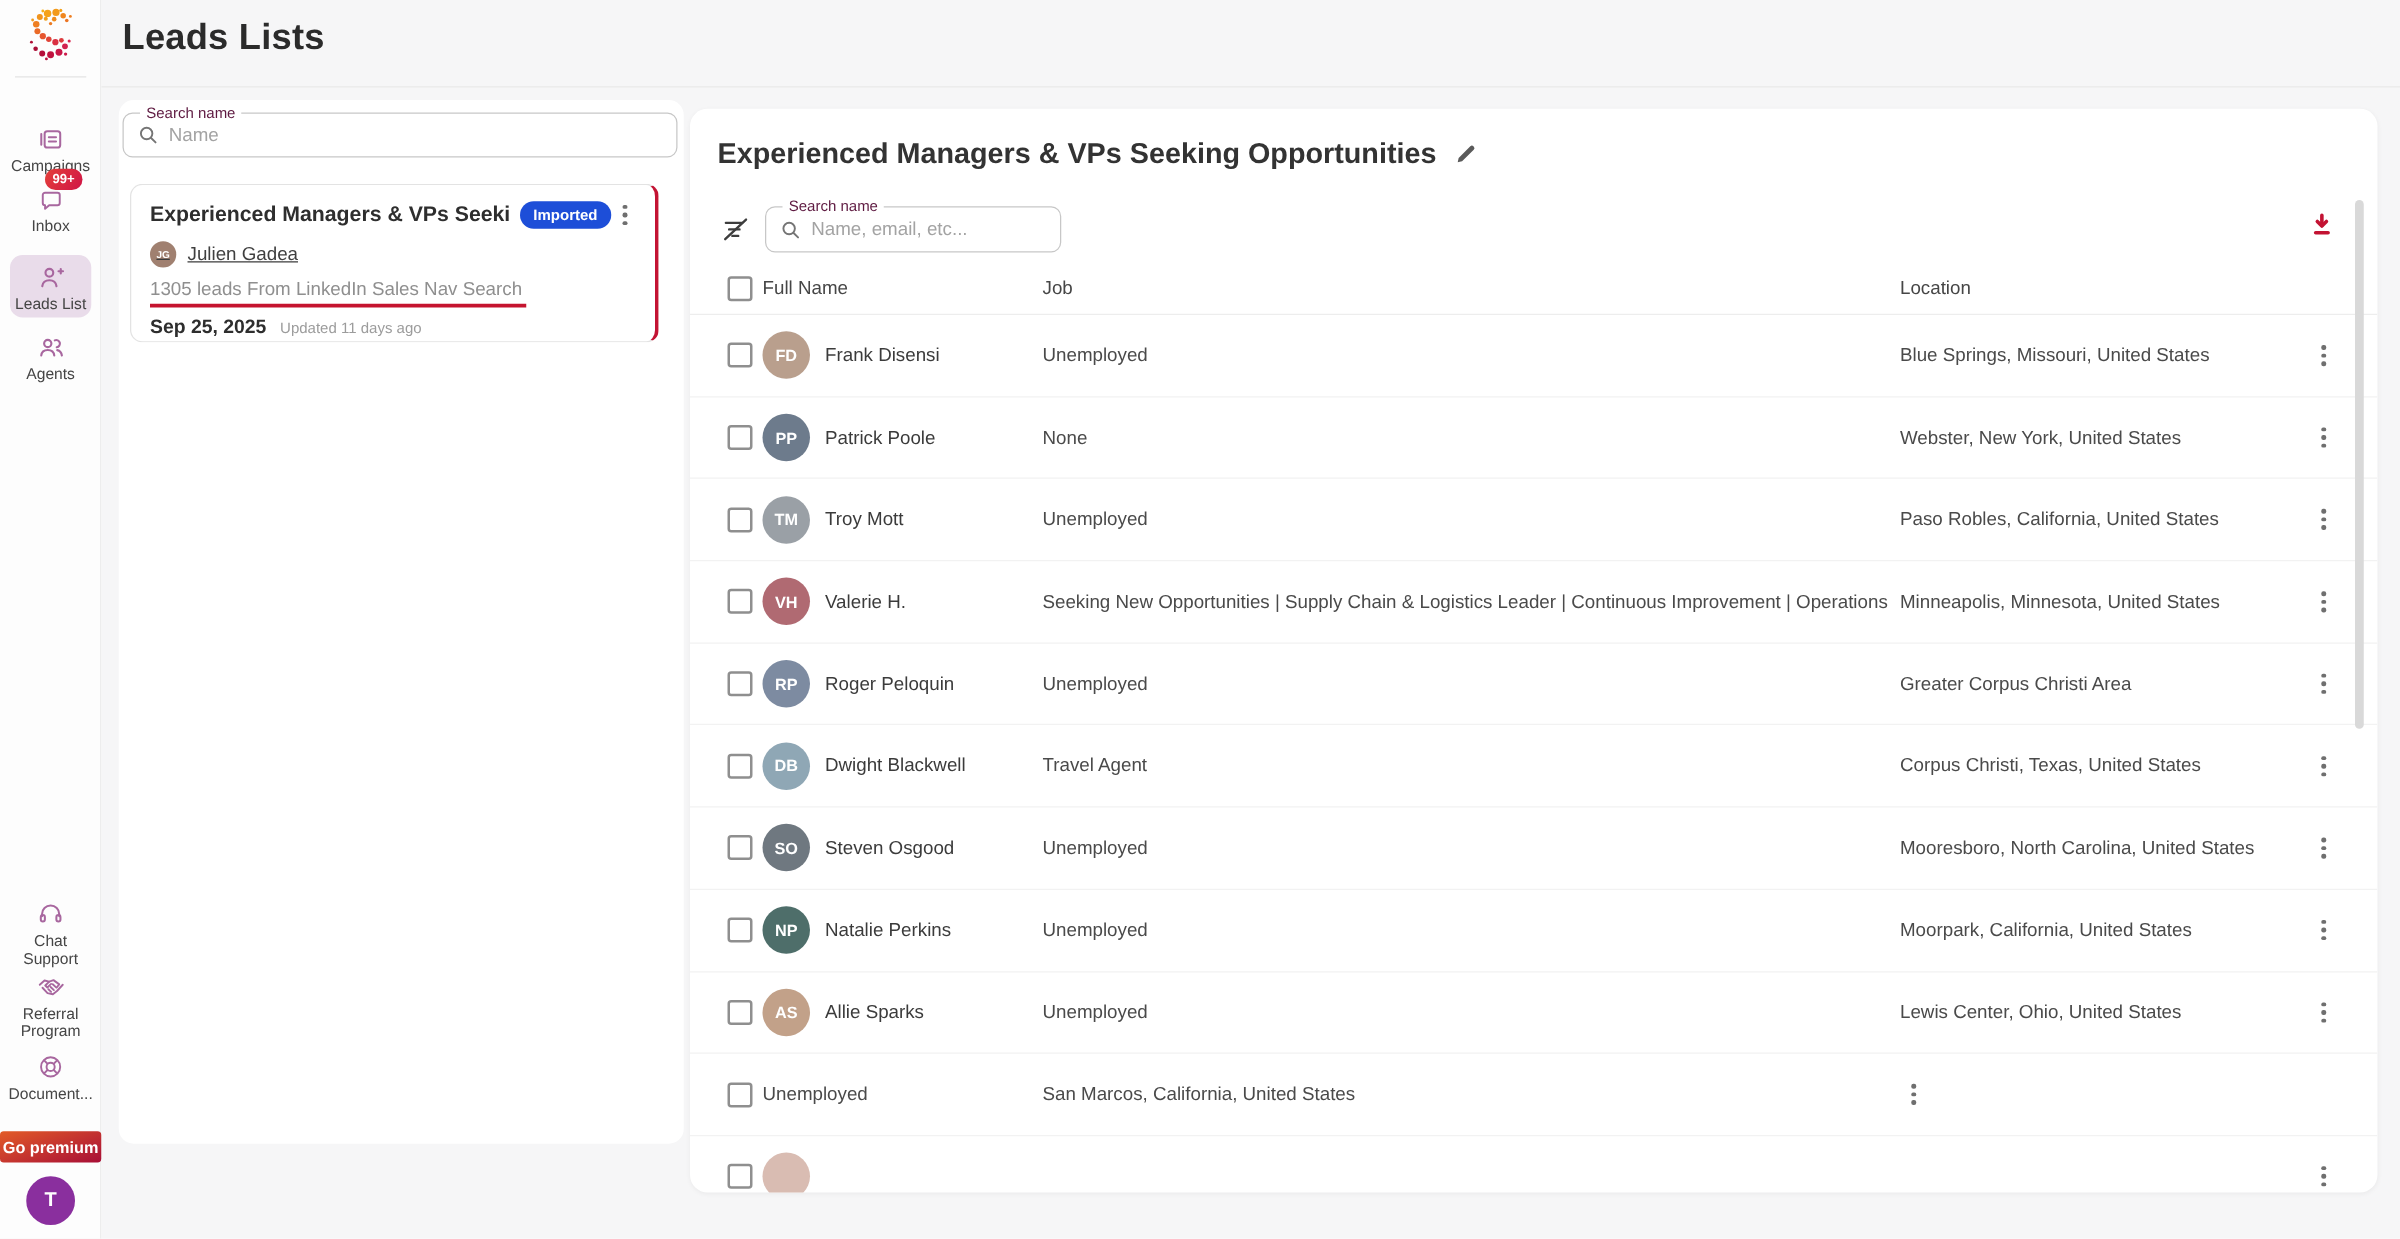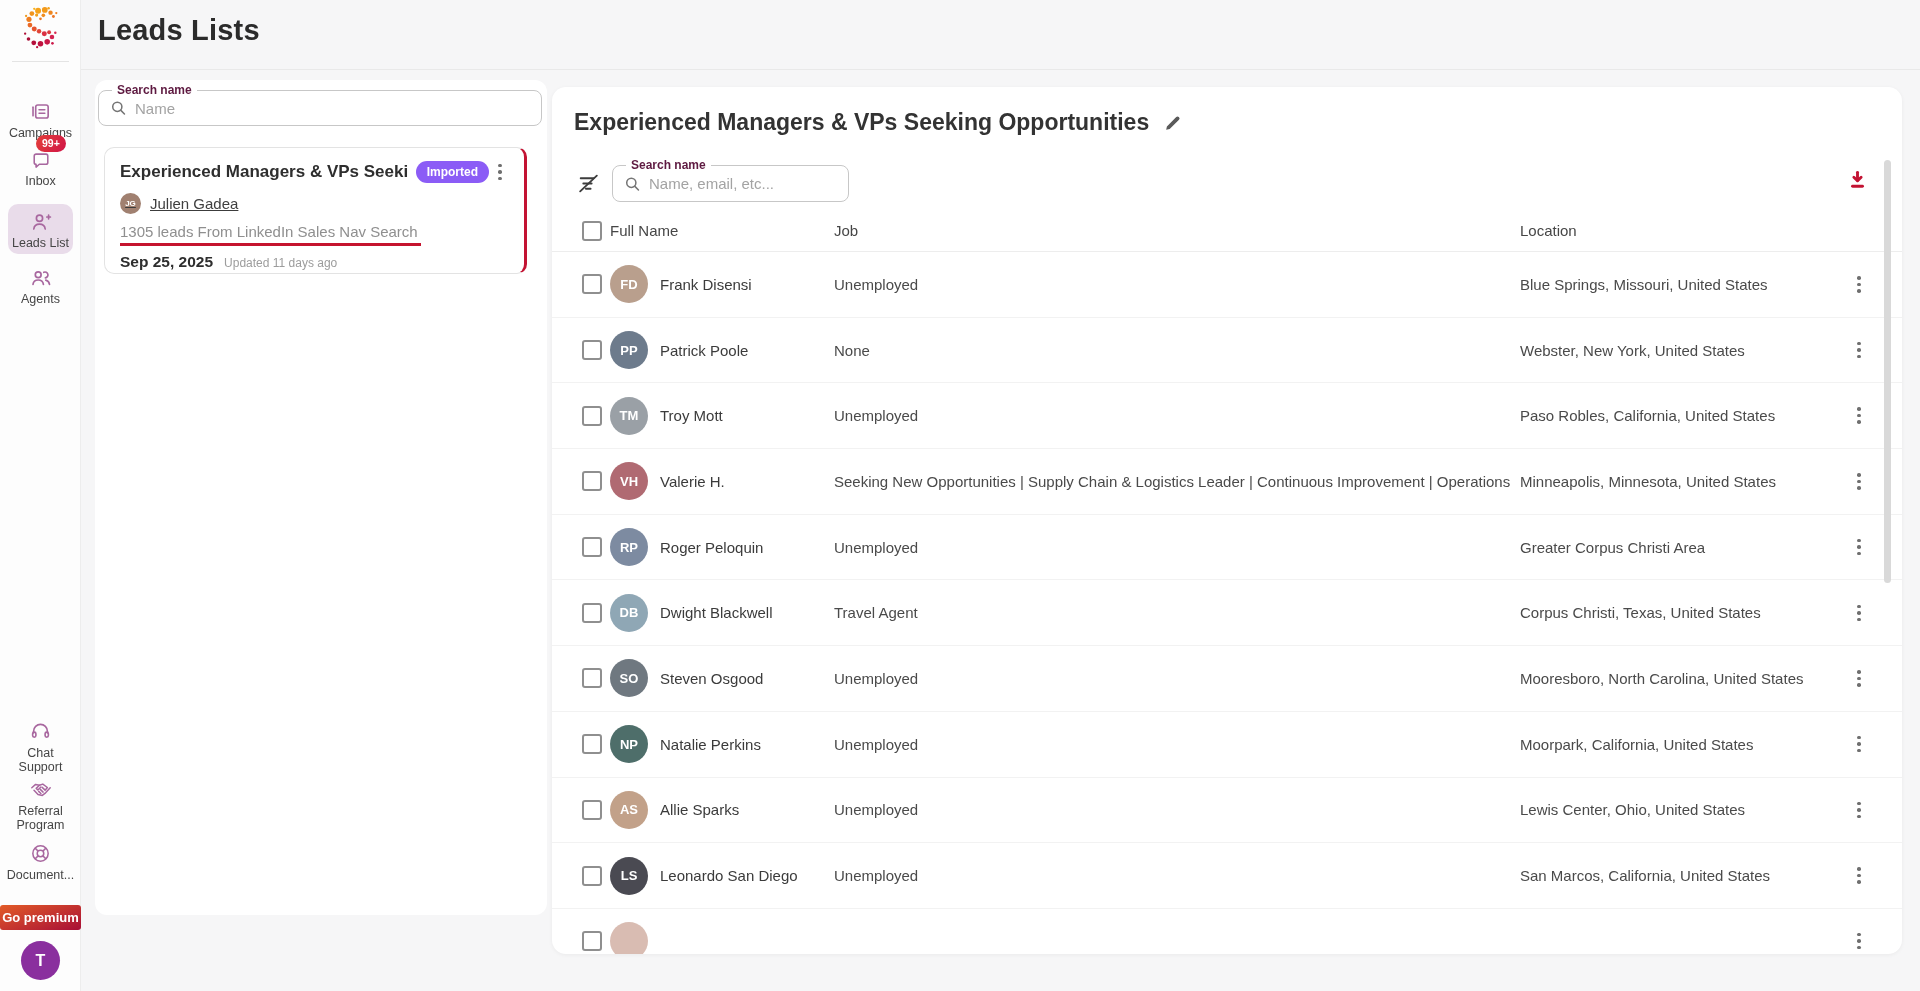--- a/index.html
+++ b/index.html
@@ -18,35 +18,35 @@
   .badge-99 { position:absolute; top:-13px; left:36px; background:linear-gradient(125deg,#e4403a,#d01446); color:#fff; font-size:10.5px; font-weight:700; border-radius:9px; padding:2px 6px; line-height:13px; white-space:nowrap; }
   .premium-btn { position:absolute; top:905px; left:0; width:81px; height:25px; background:linear-gradient(160deg,#e25b27,#a80f37); color:#fff; font-size:13px; font-weight:700; display:flex; align-items:center; justify-content:center; border:none; cursor:pointer; border-radius:3px; font-family:inherit; }
   .user-avatar { position:absolute; top:941px; left:21px; width:39px; height:39px; border-radius:50%; background:#8a2f9e; color:#fff; font-size:16px; font-weight:700; display:flex; align-items:center; justify-content:center; cursor:pointer; }
 
   
   .page-title { position:absolute; left:98px; top:14px; font-size:29px; font-weight:700; color:#2b2b2b; letter-spacing:.2px; }
   .top-divider { position:absolute; left:81px; top:69px; width:1839px; height:1px; background:#e9e9e9; }
 
   
   .search-box { position:absolute; border:1px solid #c7c7c7; border-radius:8px; background:#fff; }
-  .search-box .flabel { position:absolute; top:-8px; left:13px; background:#fff; padding:0 5px; font-size:12px; font-weight:700; color:#5e1a41; white-space:nowrap; }
+  .search-box .flabel { position:absolute; top:-8px; left:13px; background:#fff; padding:0 5px; font-size:12px; font-weight:400; color:#5e1a41; white-space:nowrap; }
   .search-box input { position:absolute; inset:0; width:100%; height:100%; border:none; outline:none; background:transparent; padding-left:36px; font-size:15px; color:#444; font-family:inherit; border-radius:8px; }
   .search-box input::placeholder { color:#a3a3a3; }
   .search-box .mag { position:absolute; left:11px; top:50%; transform:translateY(-50%); color:#757575; display:flex; }
   .cb { width:20px; height:20px; border:2px solid #8f8f8f; border-radius:3px; background:#fff; cursor:pointer; flex:none; }
   .kebab { display:flex; flex-direction:column; gap:3px; align-items:center; justify-content:center; width:22px; height:24px; cursor:pointer; }
   .kebab i { width:3.5px; height:3.5px; border-radius:50%; background:#6f6f6f; display:block; }
 
   
   .lists-panel { position:absolute; left:95px; top:80px; width:452px; height:835px; background:#fff; border-radius:12px; }
   .lists-search { left:3px; top:10px; width:444px; height:36px; }
   .list-card { position:absolute; left:9px; top:67px; width:423px; height:127px; background:#fff; border:1px solid #e3e3e3; border-right:3px solid #c31333; border-radius:10px; padding:12px 13px 10px 15px; cursor:pointer; }
   .card-row1 { display:flex; align-items:center; }
   .card-title { flex:1; font-size:17px; font-weight:700; color:#2e2e2e; white-space:nowrap; overflow:hidden; }
-  .imported-badge { background:#8b5cf6; color:#fff; font-size:12px; font-weight:700; border-radius:12px; padding:4px 11px; margin-left:8px; white-space:nowrap; }
+  .imported-badge { background:#1d4ed8; color:#fff; font-size:12px; font-weight:700; border-radius:12px; padding:4px 11px; margin-left:8px; white-space:nowrap; }
   .card-row2 { display:flex; align-items:center; gap:9px; margin-top:9px;text-decoration:underline; }
   .owner-avatar { width:21px; height:21px; border-radius:50%; background:#a08070; color:#fff; font-size:8px; font-weight:700; display:flex; align-items:center; justify-content:center; }
   .owner-name { font-size:15px; color:#3f3f3f; }
   .card-row3 { margin-top:9px; }
   .leads-summary { display:inline-block; font-size:15px; color:#8f8f8f; border-bottom:3px solid #c5142f; padding:0 3px 3px 0; }
   .card-row4 { display:flex; align-items:baseline; gap:11px; margin-top:7px; }
   .card-date { font-size:15.5px; font-weight:700; color:#2e2e2e; }
   .card-updated { font-size:12px; color:#9c9c9c; }
 
   
@@ -402,24 +402,20 @@
       <div class="cell-loc">Lewis Center, Ohio, United States</div>
       <div class="kebab">
           <i></i>
           <i></i>
           <i></i>
         </div>
     </div>
 
     <div class="t-row">
       <div class="cb"></div>
-      <div class="name-cell">
-          <span class="t-avatar" style="background: rgb(74, 74, 82);">LS</span>
-          <span class="lead-name">Leonardo San Diego</span>
-        </div>
       <div class="cell-job">Unemployed</div>
       <div class="cell-loc">San Marcos, California, United States</div>
       <div class="kebab">
           <i></i>
           <i></i>
           <i></i>
         </div>
     </div>
 
     <div class="t-row">

